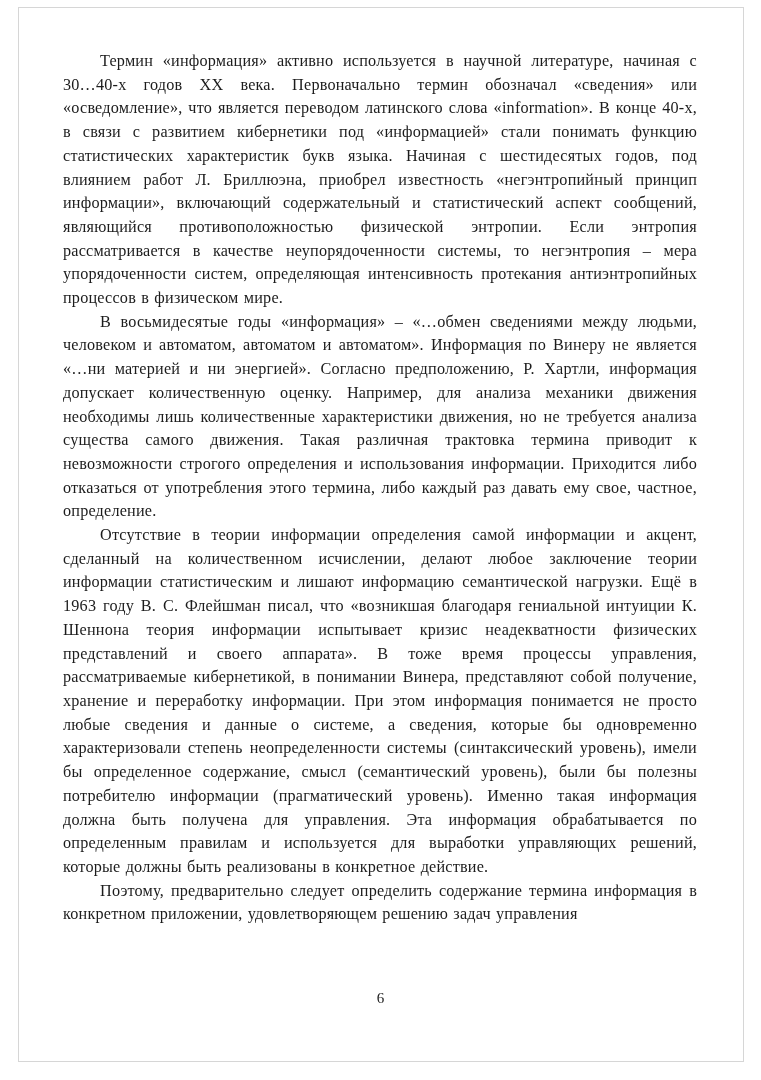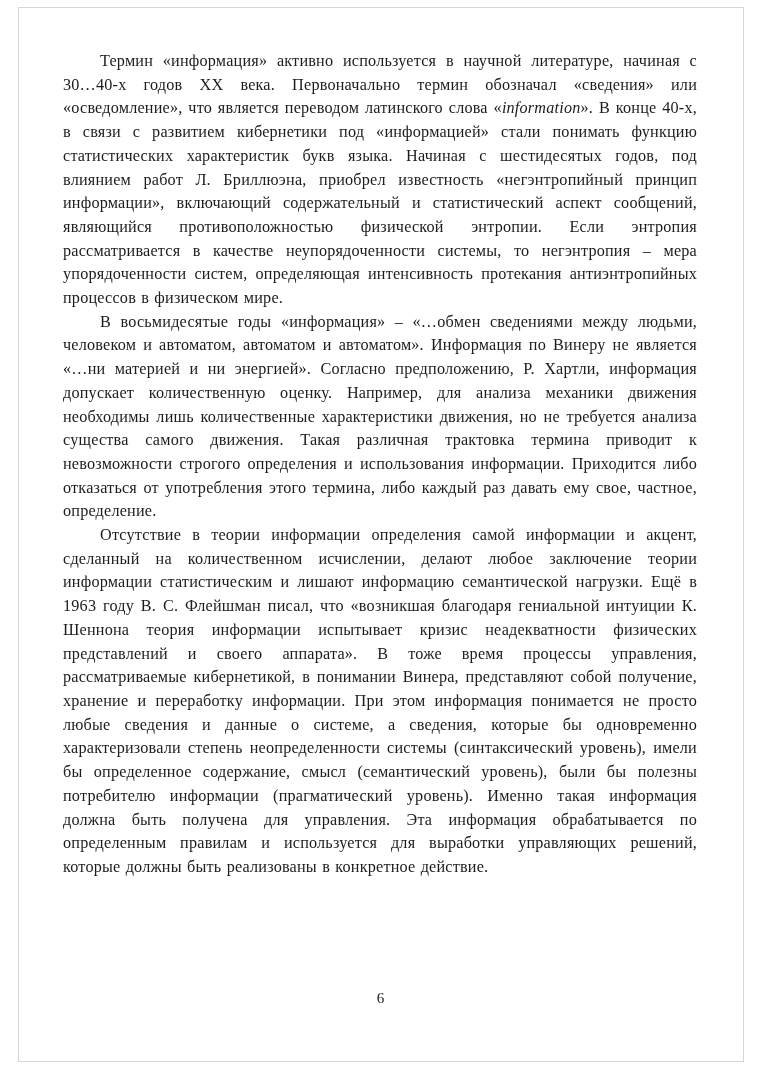--- a/index.html
+++ b/index.html
@@ -34,21 +34,20 @@
   .para {
     margin: 0;
     font-size: 16.2px;
     line-height: 23.7px;
     text-align: justify;
     text-indent: 37px;
     letter-spacing: 0.2px;
     word-spacing: 1px;
   }
   .para .italic {
-    font-style: italic;
   }
   .page-number {
     position: absolute;
     left: 0;
     top: 988px;
     width: 761px;
     text-align: center;
     font-size: 15px;
     line-height: 20px;
     color: #1c1c1c;
@@ -56,15 +55,16 @@
 </style>
 </head>
 <body>
 
 <div class="scan-frame"></div>
 
 <div class="text-block">
     <p class="para"><span>Термин «информация» активно используется в научной литературе, начиная с 30…40-х годов XX века. Первоначально термин обозначал «сведения» или «осведомление», что является переводом латинского слова «</span><span class="italic">information</span><span>». В конце 40-х, в связи с развитием кибернетики под «информацией» стали понимать функцию статистических характеристик букв языка. Начиная с шестидесятых годов, под влиянием работ Л. Бриллюэна, приобрел известность «негэнтропийный принцип информации», включающий содержательный и статистический аспект сообщений, являющийся противоположностью физической энтропии. Если энтропия рассматривается в качестве неупорядоченности системы, то негэнтропия – мера упорядоченности систем, определяющая интенсивность протекания антиэнтропийных процессов в физическом мире.</span></p>
     <p class="para"><span>В восьмидесятые годы «информация» – «…обмен сведениями между людьми, человеком и автоматом, автоматом и автоматом». Информация по Винеру не является «…ни материей и ни энергией». Согласно предположению, Р. Хартли, информация допускает количественную оценку. Например, для анализа механики движения необходимы лишь количественные характеристики движения, но не требуется анализа существа самого движения. Такая различная трактовка термина приводит к невозможности строгого определения и использования информации. Приходится либо отказаться от употребления этого термина, либо каждый раз давать ему свое, частное, определение.</span></p>
     <p class="para"><span>Отсутствие в теории информации определения самой информации и акцент, сделанный на количественном исчислении, делают любое заключение теории информации статистическим и лишают информацию семантической нагрузки. Ещё в 1963 году В. С. Флейшман писал, что «возникшая благодаря гениальной интуиции К. Шеннона теория информации испытывает кризис неадекватности физических представлений и своего аппарата». В тоже время процессы управления, рассматриваемые кибернетикой, в понимании Винера, представляют собой получение, хранение и переработку информации. При этом информация понимается не просто любые сведения и данные о системе, а сведения, которые бы одновременно характеризовали степень неопределенности системы (синтаксический уровень), имели бы определенное содержание, смысл (семантический уровень), были бы полезны потребителю информации (прагматический уровень). Именно такая информация должна быть получена для управления. Эта информация обрабатывается по определенным правилам и используется для выработки управляющих решений, которые должны быть реализованы в конкретное действие.</span></p>
+    <p class="para"><span>Поэтому, предварительно следует определить содержание термина </span><span class="italic">информация</span><span> в конкретном приложении, удовлетворяющем решению задач управления</span></p>
   </div>
 
 <div class="page-number">6</div>
 
 </body></html>

